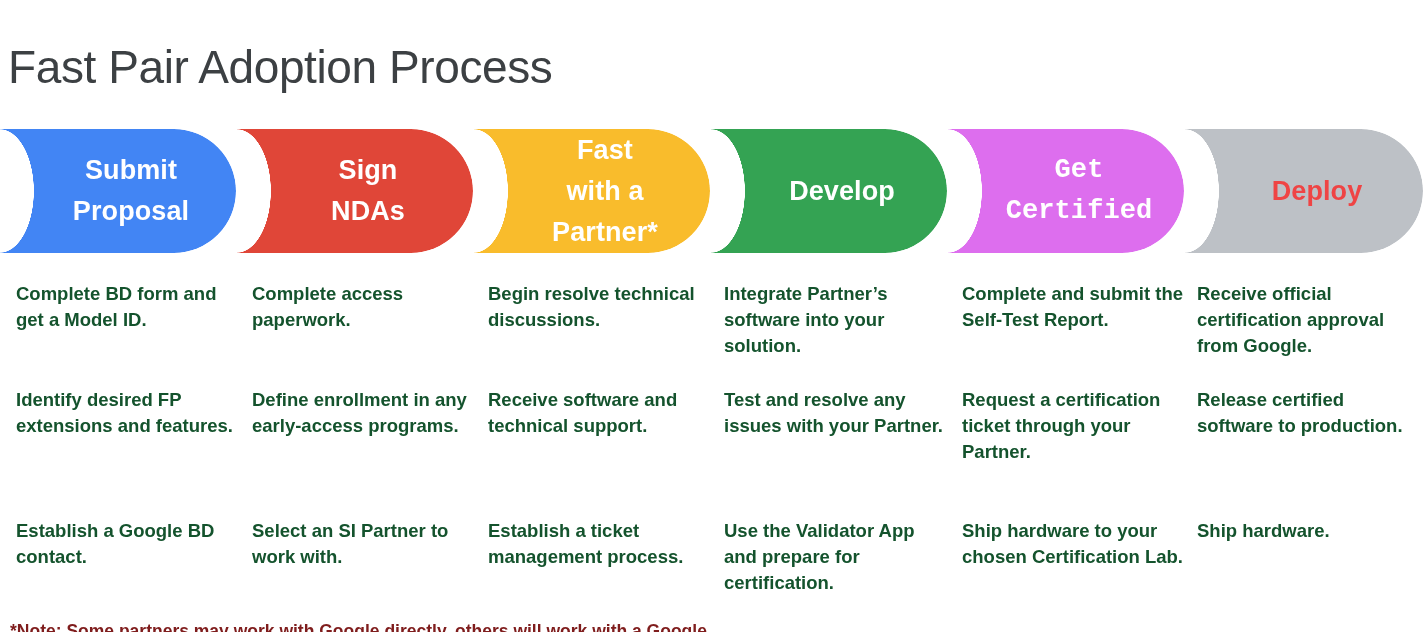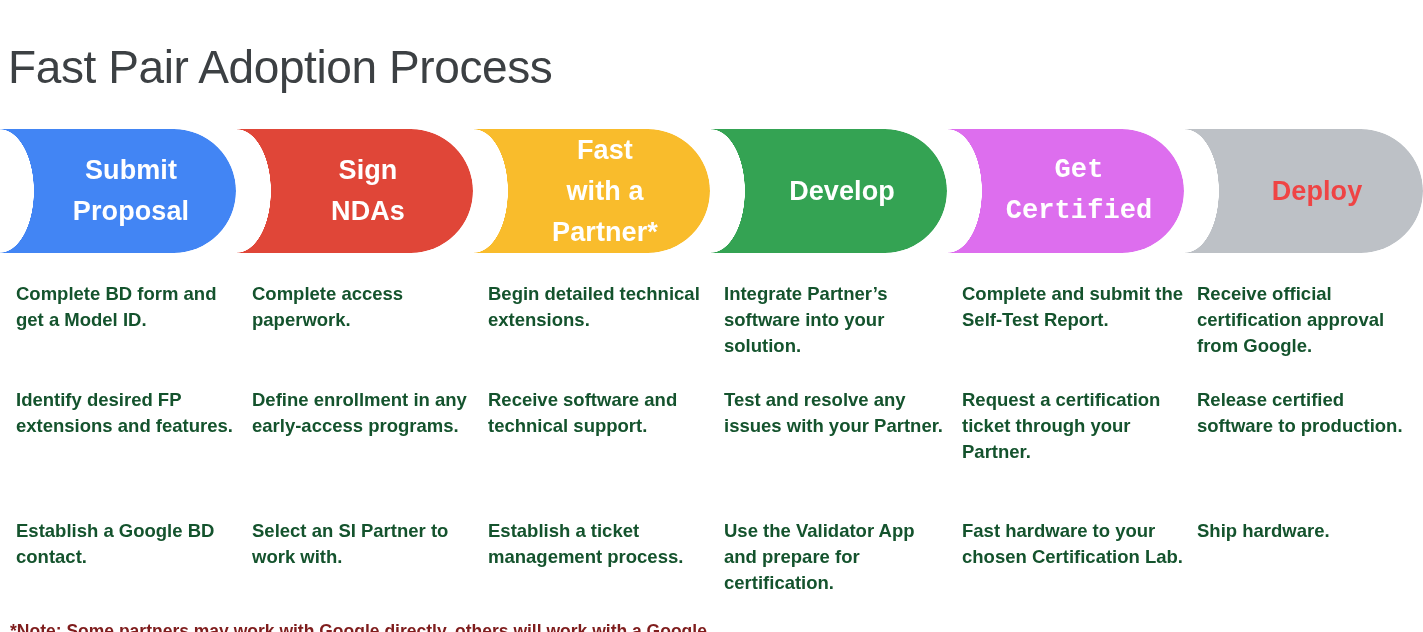--- a/index.html
+++ b/index.html
@@ -147,33 +147,33 @@
         <div class="bullet r0">Complete BD form and get a Model ID.</div>
         <div class="bullet r1">Identify desired FP extensions and features.</div>
         <div class="bullet r2">Establish a Google BD contact.</div>
       </div>
       <div class="col" style="left: 252px;">
         <div class="bullet r0">Complete access paperwork.</div>
         <div class="bullet r1">Define enrollment in any early-access programs.</div>
         <div class="bullet r2">Select an SI Partner to work with.</div>
       </div>
       <div class="col" style="left: 488px;">
-        <div class="bullet r0">Begin detailed technical extensions.</div>
+        <div class="bullet r0">Begin resolve technical discussions.</div>
         <div class="bullet r1">Receive software and technical support.</div>
         <div class="bullet r2">Establish a ticket management process.</div>
       </div>
       <div class="col" style="left: 724px;">
         <div class="bullet r0">Integrate Partner’s software into your solution.</div>
         <div class="bullet r1">Test and resolve any issues with your Partner.</div>
         <div class="bullet r2">Use the Validator App and prepare for certification.</div>
       </div>
       <div class="col" style="left: 962px;">
         <div class="bullet r0">Complete and submit the Self-Test Report.</div>
         <div class="bullet r1">Request a certification ticket through your Partner.</div>
-        <div class="bullet r2">Fast hardware to your chosen Certification Lab.</div>
+        <div class="bullet r2">Ship hardware to your chosen Certification Lab.</div>
       </div>
       <div class="col" style="left: 1197px;">
         <div class="bullet r0">Receive official certification approval from Google.</div>
         <div class="bullet r1">Release certified software to production.</div>
         <div class="bullet r2">Ship hardware.</div>
       </div>
     </div>
 
   <p id="note">*Note: Some partners may work with Google directly, others will work with a Google Certified Fast Pair System Integrators (SI).</p>
 

